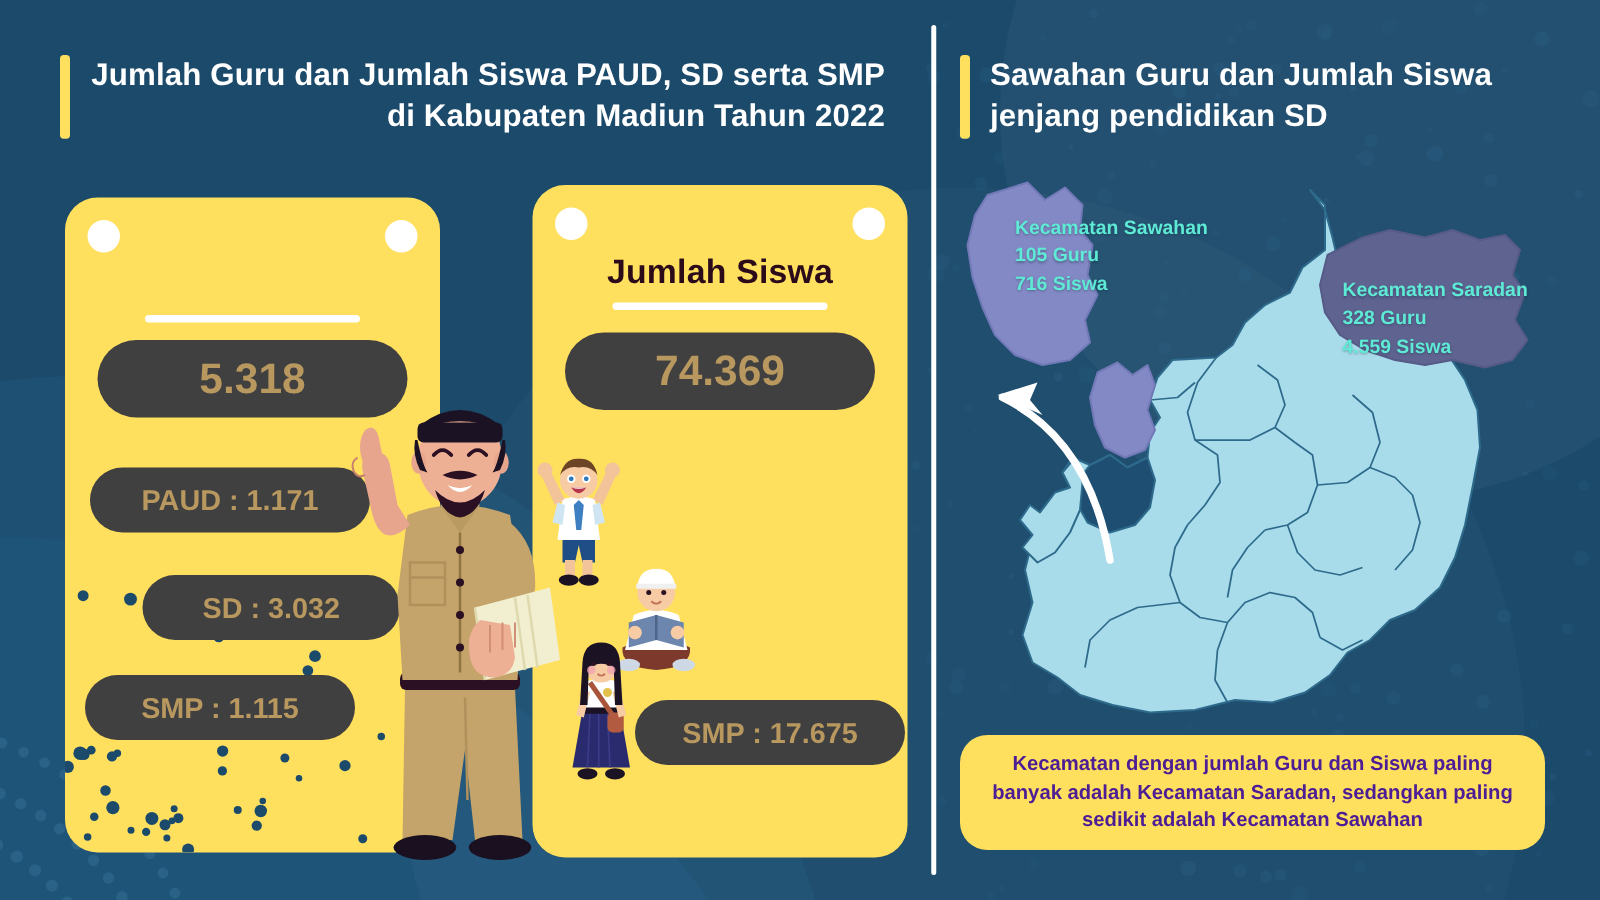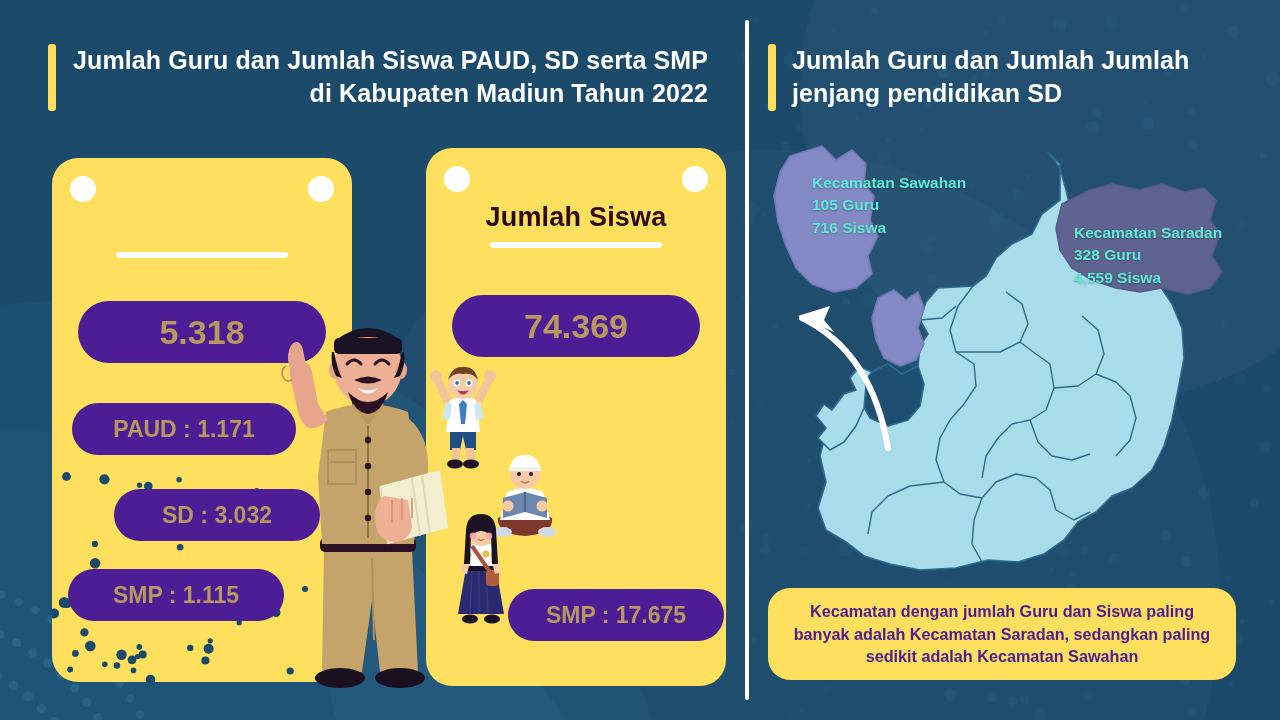--- a/index.html
+++ b/index.html
@@ -68,23 +68,23 @@
   .card-head {
     position: absolute; left: 0; right: 0; top: 54px; text-align: center;
     color: #2b0b1a; font-size: 27px; font-weight: bold; letter-spacing: .2px;
   }
   .card-rule {
     position: absolute; top: 94px; left: 50%; transform: translateX(-50%);
     width: 172px; height: 6px; background: #ffffff; border-radius: 3px;
   }
 
   .pill {
-    position: absolute; background: #4c1d95; border-radius: 40px;
+    position: absolute; background: #404040; border-radius: 40px;
     display: flex; align-items: center; justify-content: center;
-    color: #b8985f; font-weight: bold; white-space: nowrap; margin-top: 29px;
+    color: #b8985f; font-weight: bold; white-space: nowrap;
   }
   .pill-total { height: 62px; font-size: 34px; }
   .pill-row   { height: 52px; font-size: 23px; }
 
   
   #guru-total { left: 26px;  top: 114px; width: 248px; }
   #guru-paud  { left: 20px;  top: 216px; width: 224px; text-align: center; }
   #guru-sd    { left: 62px;  top: 302px; width: 206px; }
   #guru-smp   { left: 16px;  top: 382px; width: 216px; }
 
@@ -402,21 +402,21 @@
     </svg>
   </div>
 
   <div class="title-block" id="left-title">
     <div class="title-bar"></div>
     <div class="title-text">Jumlah Guru dan Jumlah Siswa PAUD, SD serta SMP di Kabupaten Madiun Tahun 2022</div>
   </div>
 
   <div class="title-block" id="right-title">
     <div class="title-bar"></div>
-    <div class="title-text">Jumlah Guru dan Jumlah Jumlah jenjang pendidikan SD</div>
+    <div class="title-text">Sawahan Guru dan Jumlah Siswa jenjang pendidikan SD</div>
   </div>
 
   <div id="divider"></div>
 
   <div class="stat-card" id="card-guru">
     <svg class="card-dots" viewBox="0 0 300 250">
       <g id="guru-dots" fill="#1b4a6b">
           <circle cx="265.7" cy="246.0" r="2.8"></circle>
           <circle cx="127.1" cy="47.8" r="2.7"></circle>
           <circle cx="224.0" cy="180.5" r="4.5"></circle>

